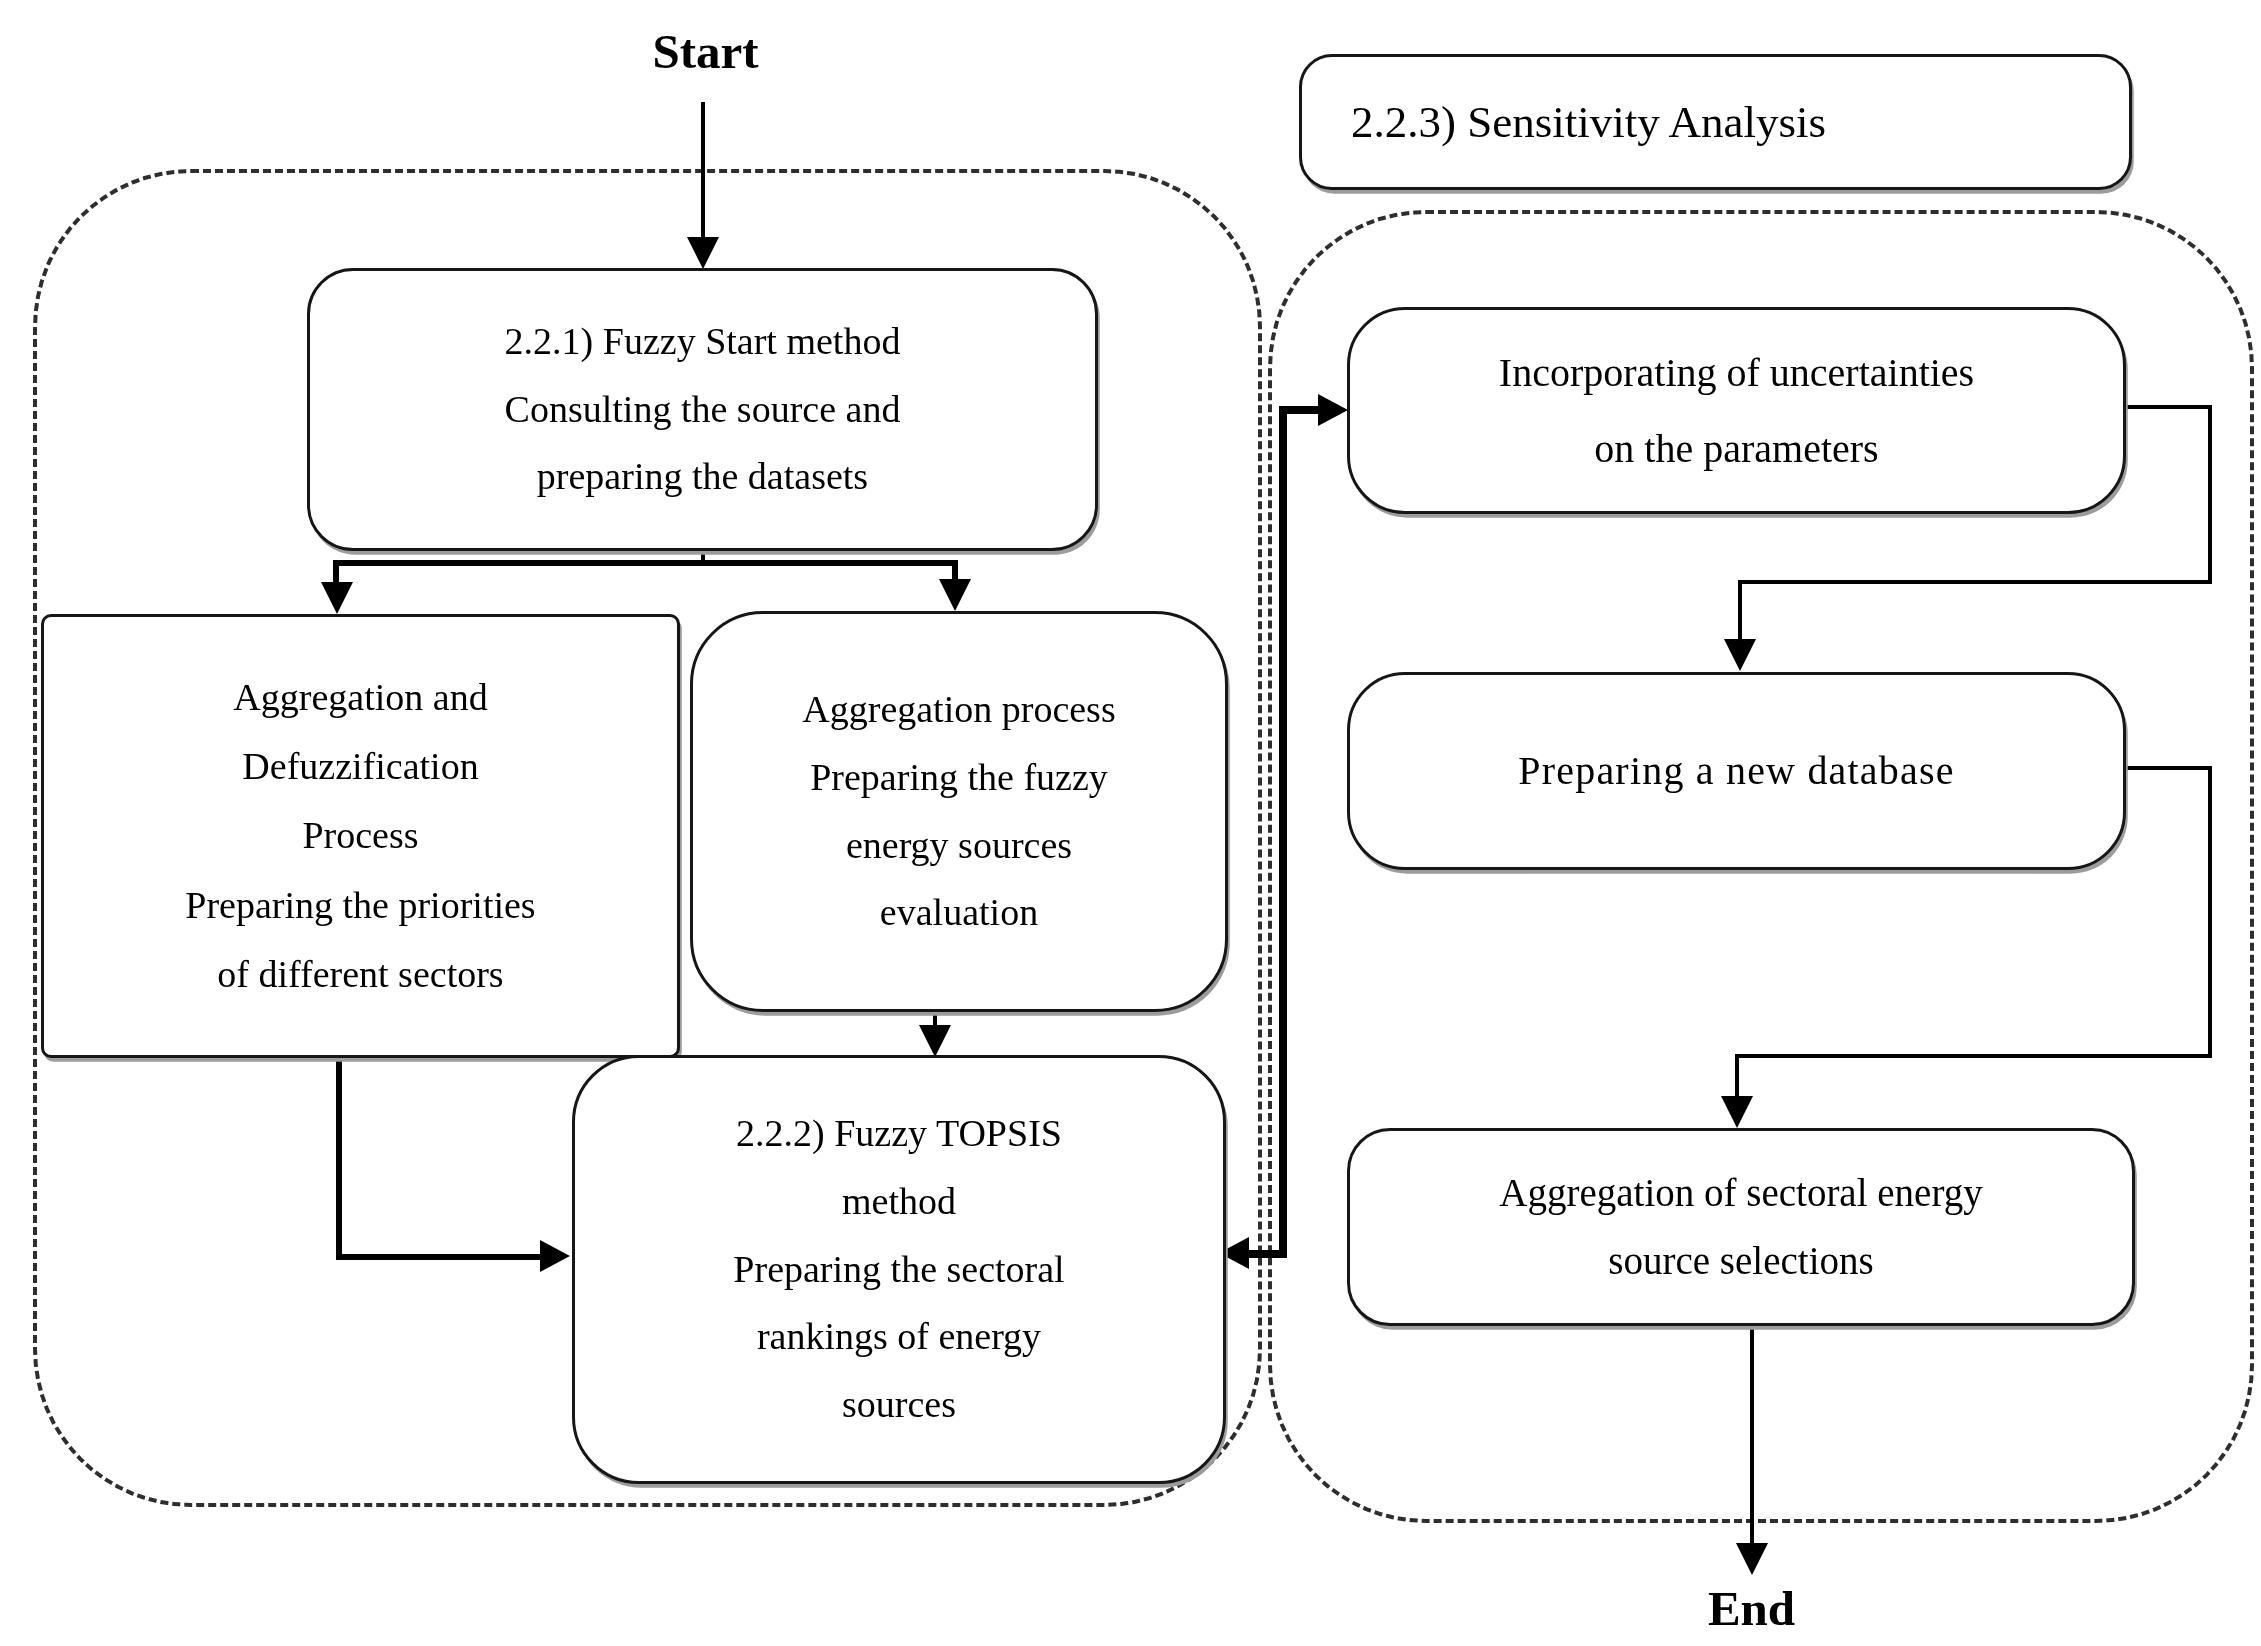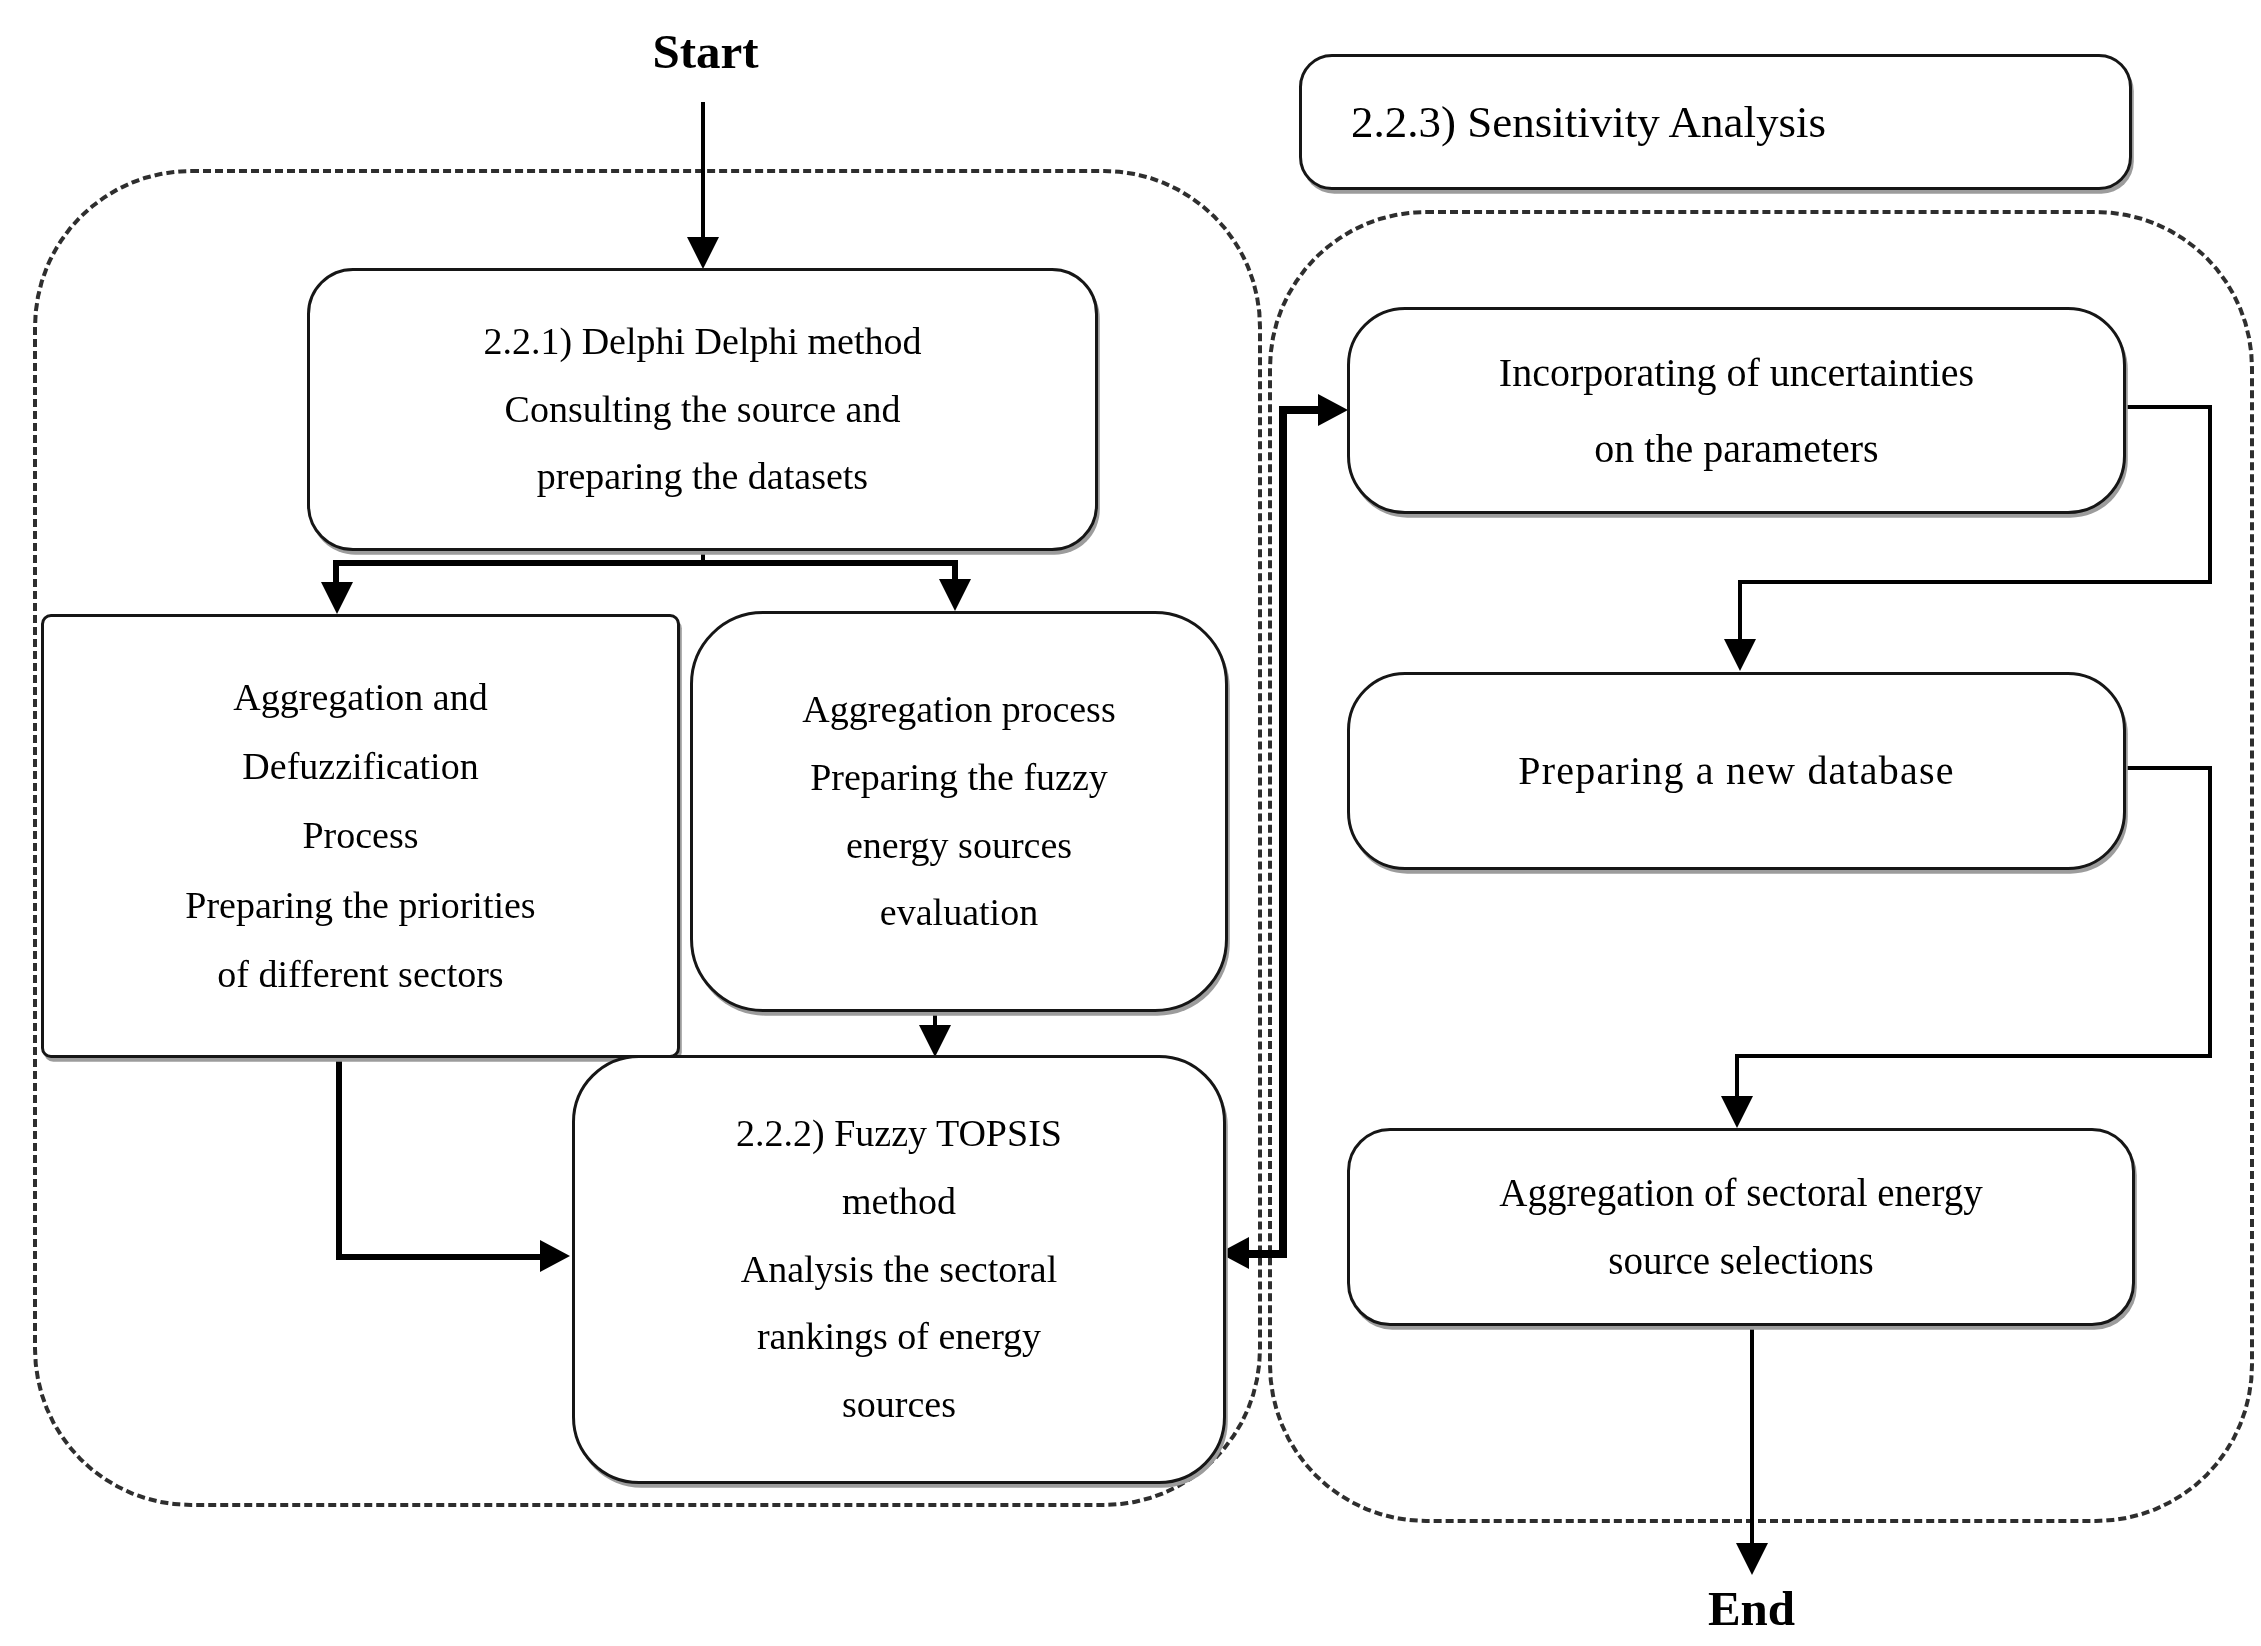--- a/index.html
+++ b/index.html
@@ -78,21 +78,21 @@
   <div class="ah down" style="left:687px;top:237px;"></div>
 
   <div class="container left"></div>
   <div class="container right"></div>
 
   <div class="node sens">
     <div class="tl b">2.2.3) Sensitivity Analysis</div>
   </div>
 
   <div class="node delphi">
-    <div class="tl b">2.2.1) Delphi Delphi method</div>
+    <div class="tl b">2.2.1) Fuzzy Start method</div>
     <div class="tl">Consulting the source and</div>
     <div class="tl">preparing the datasets</div>
   </div>
 
   <div class="ln" style="left:701px;top:543px;width:4.3px;height:22px;"></div>
   <div class="ln" style="left:333px;top:560px;width:624px;height:5.5px;"></div>
   <div class="ln" style="left:333px;top:560px;width:5.5px;height:24px;"></div>
   <div class="ah down" style="left:321px;top:582px;"></div>
   <div class="ln" style="left:952px;top:560px;width:5.5px;height:24px;"></div>
   <div class="ah down" style="left:939px;top:579px;"></div>
@@ -115,21 +115,21 @@
   <div class="ln" style="left:933px;top:1007px;width:4.3px;height:21px;"></div>
   <div class="ah down" style="left:919px;top:1025px;"></div>
 
   <div class="ln" style="left:336px;top:1051px;width:5.5px;height:208px;"></div>
   <div class="ln" style="left:336px;top:1254px;width:207px;height:5.5px;"></div>
   <div class="ah right" style="left:540px;top:1240px;"></div>
 
   <div class="node topsis">
     <div class="tl b">2.2.2) Fuzzy TOPSIS</div>
     <div class="tl b">method</div>
-    <div class="tl">Analysis the sectoral</div>
+    <div class="tl">Preparing the sectoral</div>
     <div class="tl">rankings of energy</div>
     <div class="tl">sources</div>
   </div>
 
   <div class="ln" style="left:1279px;top:406px;width:8px;height:852px;"></div>
   <div class="ln" style="left:1284px;top:406px;width:38px;height:8px;"></div>
   <div class="ah right" style="left:1318px;top:394px;"></div>
   <div class="ln" style="left:1247px;top:1250px;width:37px;height:8px;"></div>
   <div class="ah left" style="left:1219px;top:1237px;"></div>
 

